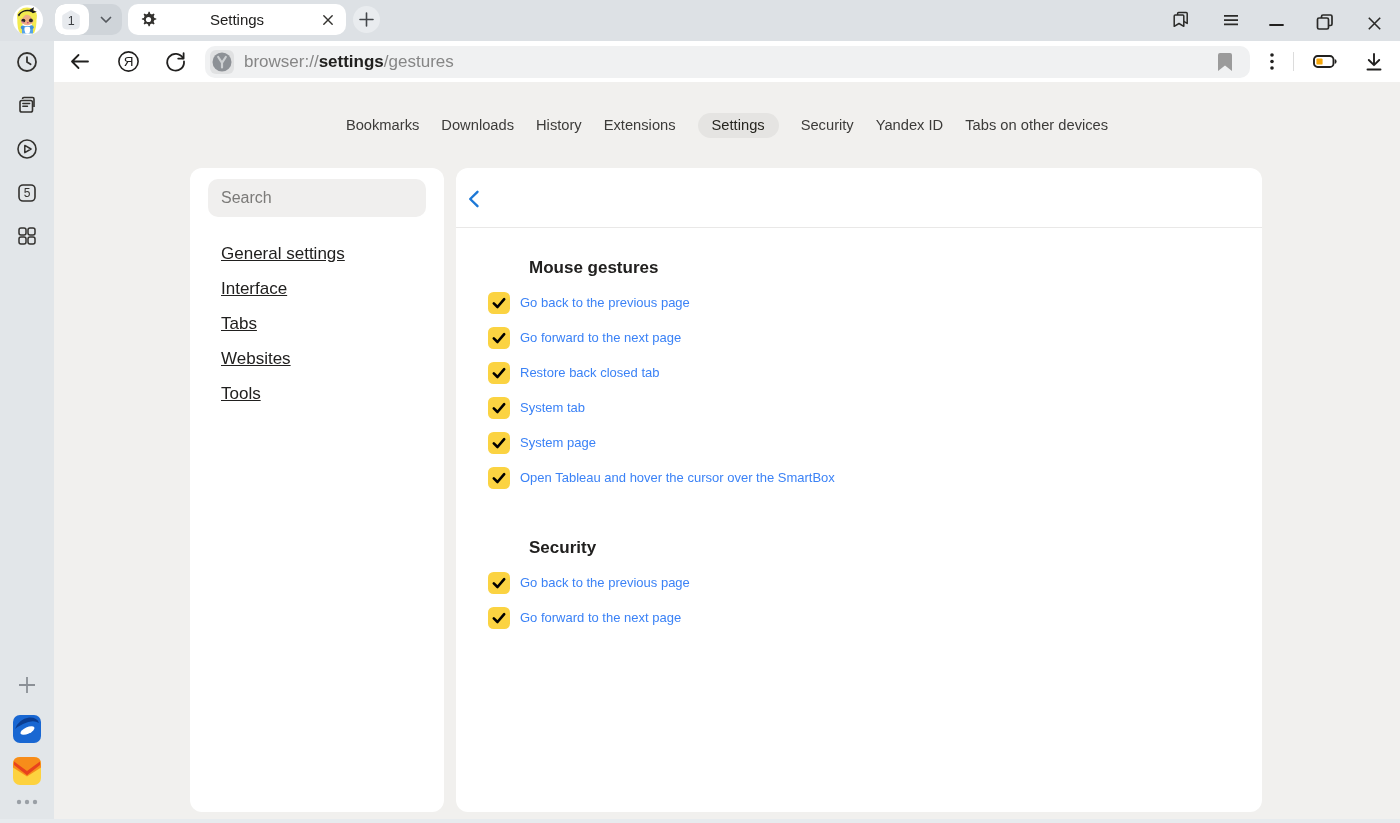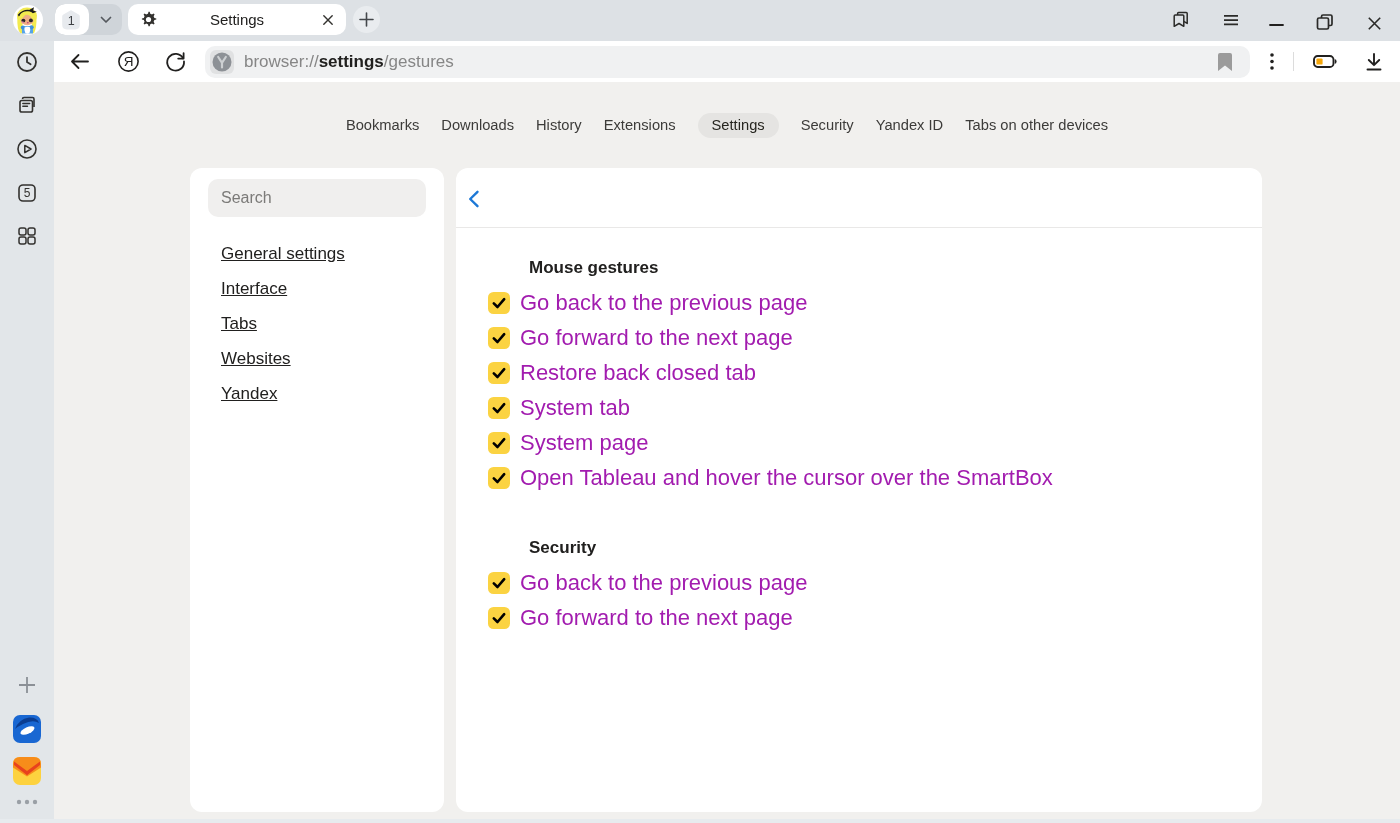--- a/index.html
+++ b/index.html
@@ -45,21 +45,21 @@
 #leftmenu { position:absolute; left:31px; top:68px; font-size:17px; color:#21201f;text-decoration:underline; }
 #leftmenu div { height:35px; line-height:35px; }
 #rightcard { position:absolute; left:402px; top:86px; width:806px; height:644px; background:#fff; border-radius:12px; }
 #rchead { position:absolute; left:11px; top:16px; width:780px; height:30px; }
 #rchead .bchev { position:absolute; left:0; top:5px; }
 #rchead .btitle { position:absolute; left:21px; top:0; font-size:22.4px; color:#1d78d6; }
 #rcdiv { position:absolute; left:0; top:59px; width:806px; height:1px; background:#e9e8e7; }
 .sechead { position:absolute; left:32px; font-size:17px; font-weight:bold; color:#21201f;margin-left:41px; }
 .cbrow { position:absolute; left:32px; height:22px; }
 .cbrow svg { position:absolute; left:0; top:0; }
-.cbrow .lbl { position:absolute; left:32px; top:0; height:22px; line-height:22px; font-size:22px; color:#a21caf; white-space:nowrap; }
+.cbrow .lbl { position:absolute; left:32px; top:0; height:22px; line-height:22px; font-size:13px; color:#3b82f6; white-space:nowrap; }
 
 #bottomstrip { position:absolute; left:0; top:819px; width:1400px; height:4px; background:#e7ebee; }
 </style>
 </head>
 <body>
 <div id="win">
   <div id="titlebar">
     <svg id="avatar" viewBox="0 0 30 30">
       <circle cx="15" cy="15" r="15" fill="#fff"></circle>
       <ellipse cx="14" cy="11" rx="10" ry="8.5" fill="#f2ea4e"></ellipse>
@@ -209,21 +209,21 @@
     <div id="navtabs">
       <span>Bookmarks</span><span>Downloads</span><span>History</span><span>Extensions</span><span class="sel">Settings</span><span>Security</span><span>Yandex ID</span><span>Tabs on other devices</span>
     </div>
     <div id="leftcard">
       <div id="searchbox">Search</div>
       <div id="leftmenu">
         <div>General settings</div>
         <div>Interface</div>
         <div>Tabs</div>
         <div>Websites</div>
-        <div>Yandex</div>
+        <div>Tools</div>
       </div>
     </div>
     <div id="rightcard">
       <div id="rchead">
         <svg class="bchev" width="13" height="20" viewBox="0 0 13 20">
             <path d="M10.5 2.8 L3.2 10 L10.5 17.2" fill="none" stroke="#1d78d6" stroke-width="2.4" stroke-linecap="round" stroke-linejoin="round"></path>
           </svg>
       </div>
       <div id="rcdiv"></div>
       <div class="sechead" style="top:90px">Mouse gestures</div>

